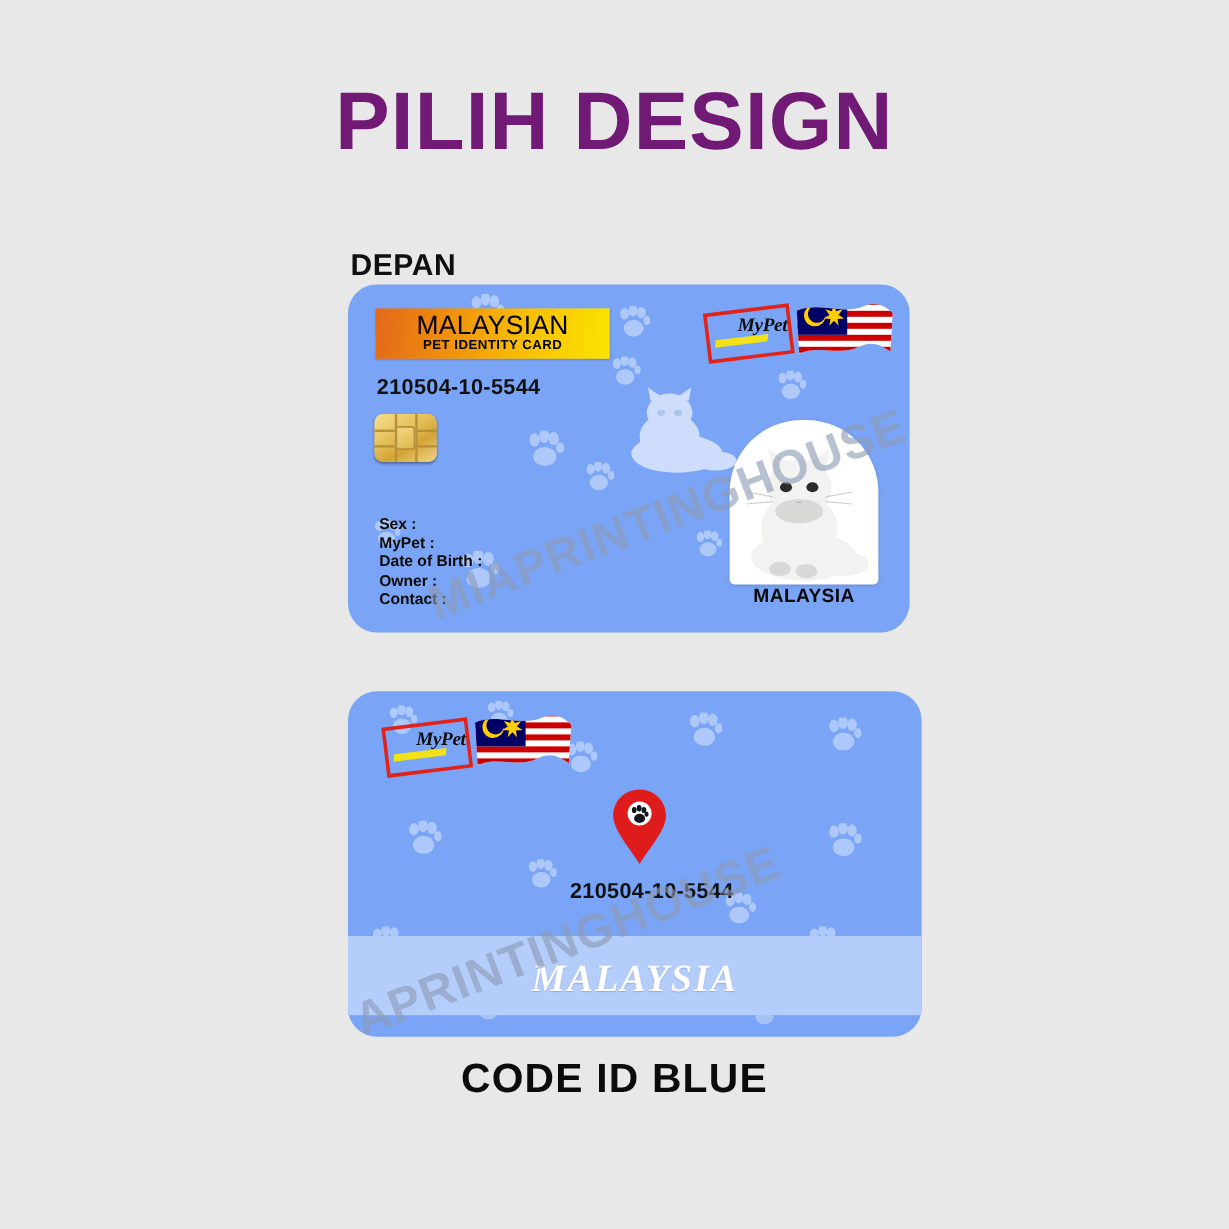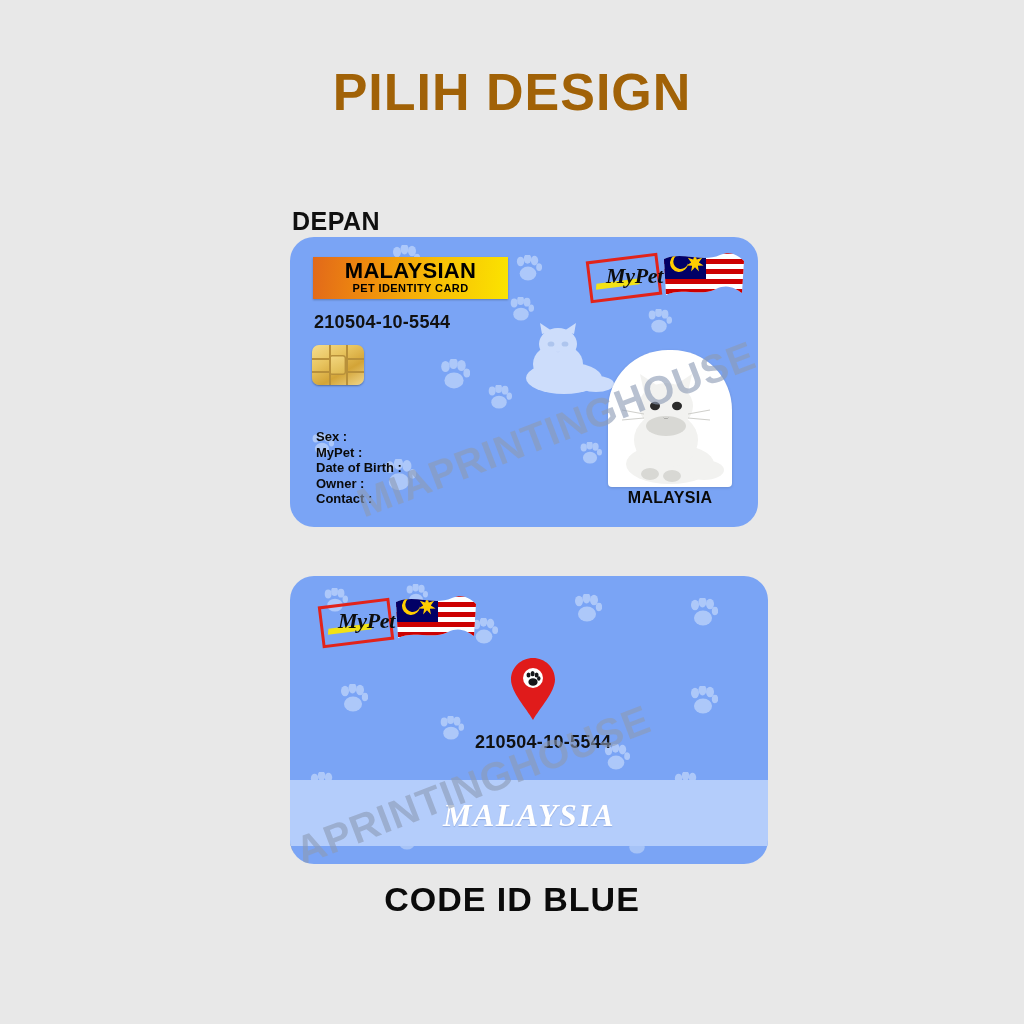--- a/index.html
+++ b/index.html
@@ -7,22 +7,22 @@
     width:1024px;height:1024px;
     background:#e8e8e8;
     font-family:"Liberation Sans", sans-serif;
     position:relative;overflow:hidden;
   }
   .page{position:absolute;inset:0;}
 
   .title{
     position:absolute;left:0;right:0;top:62px;
     text-align:center;
-    font-size:52px;font-weight:bold;letter-spacing:1px;
-    color:#a16207;
+    font-size:68px;font-weight:bold;letter-spacing:1px;
+    color:#701a75;
   }
 
   .side-label{
     position:absolute;
     font-size:25px;font-weight:bold;letter-spacing:.5px;color:#101010;
   }
   .label-depan{left:292px;top:207px;}
   .label-belakang{left:292px;top:537px;}
 
   .caption{
@@ -58,21 +58,21 @@
   .wm-front{left:55px;top:170px;}
   .wm-back{left:-50px;top:195px;}
 
   
   .banner{
     position:absolute;left:23px;top:20px;width:195px;height:42px;
     background:linear-gradient(95deg,#e2691a 0%,#ef8b0d 28%,#f7bd06 62%,#fbe400 100%);
     text-align:center;color:#000;
     box-shadow:0 1px 2px rgba(0,0,0,.25);
   }
-  .banner .b1{font-size:22px;font-weight:bold;line-height:23px;padding-top:2px;letter-spacing:.3px;}
+  .banner .b1{font-size:22px;font-weight:normal;line-height:23px;padding-top:2px;letter-spacing:.3px;}
   .banner .b2{font-size:11px;font-weight:bold;line-height:13px;letter-spacing:.4px;}
 
   .idnum-front{
     position:absolute;left:24px;top:75px;
     font-size:18px;font-weight:bold;color:#111;letter-spacing:.3px;
   }
 
   .chip{
     position:absolute;left:22px;top:108px;width:52px;height:40px;
     border-radius:7px;
@@ -120,25 +120,24 @@
   .mypet{position:absolute;width:84px;height:46px;}
   .mypet .frame{
     position:absolute;left:8px;top:4px;width:66px;height:36px;
     border:3px solid #e2231a;transform:rotate(-7deg);
   }
   .mypet .swoosh{
     position:absolute;left:16px;top:28px;width:44px;height:6px;
     background:#f2e215;transform:rotate(-7deg) skewX(-12deg);
   }
   .mypet .txt{
-    position:absolute;left:10px;top:10px;width:66px;text-align:left;
+    position:absolute;left:10px;top:10px;width:66px;text-align:right;
     font-family:"Liberation Serif", serif;
-    font-style:italic;font-weight:bold;font-size:22px;color:#0d0d0d;
+    font-style:italic;font-weight:bold;font-size:16px;color:#0d0d0d;
     letter-spacing:-.3px;
-    margin-left:16px;
   }
   .mypet-front{left:290px;top:16px;}
   .mypet-back{left:22px;top:22px;}
 
   .flag{position:absolute;width:84px;height:58px;}
   .flag-front{left:372px;top:12px;}
   .flag-back{left:104px;top:16px;}
 
   
   .pin{position:absolute;left:219px;top:80px;width:48px;height:66px;}

